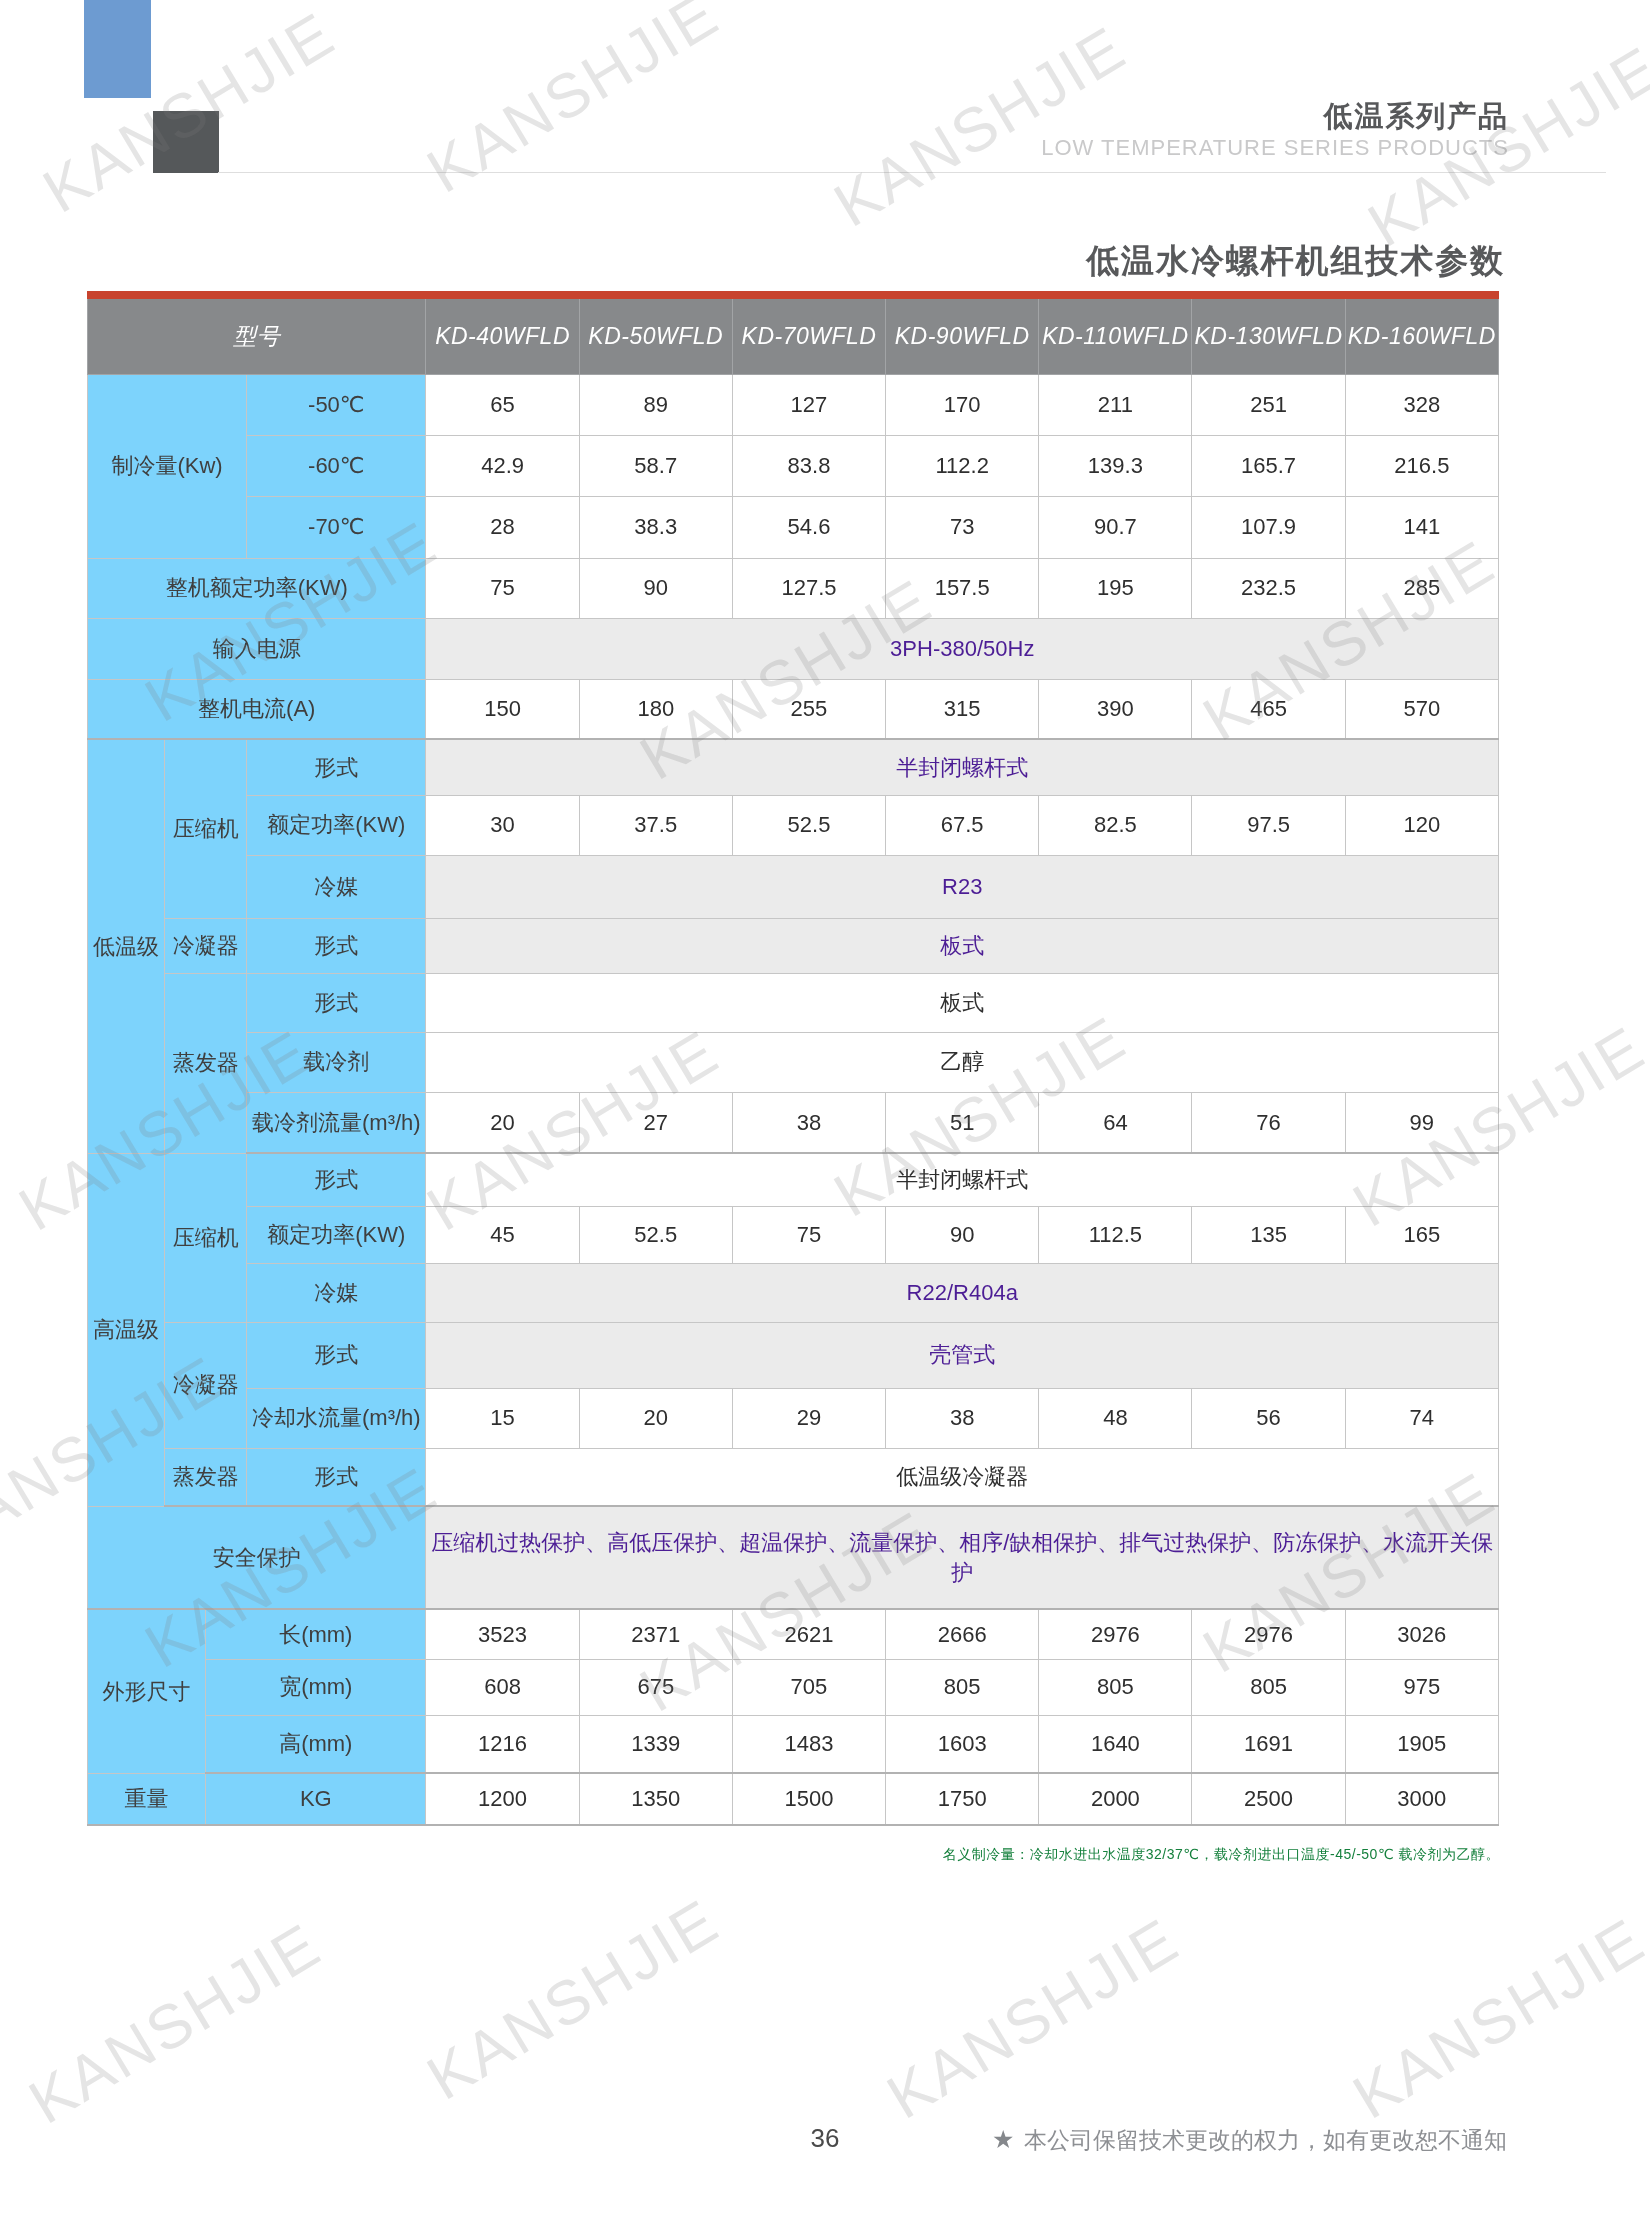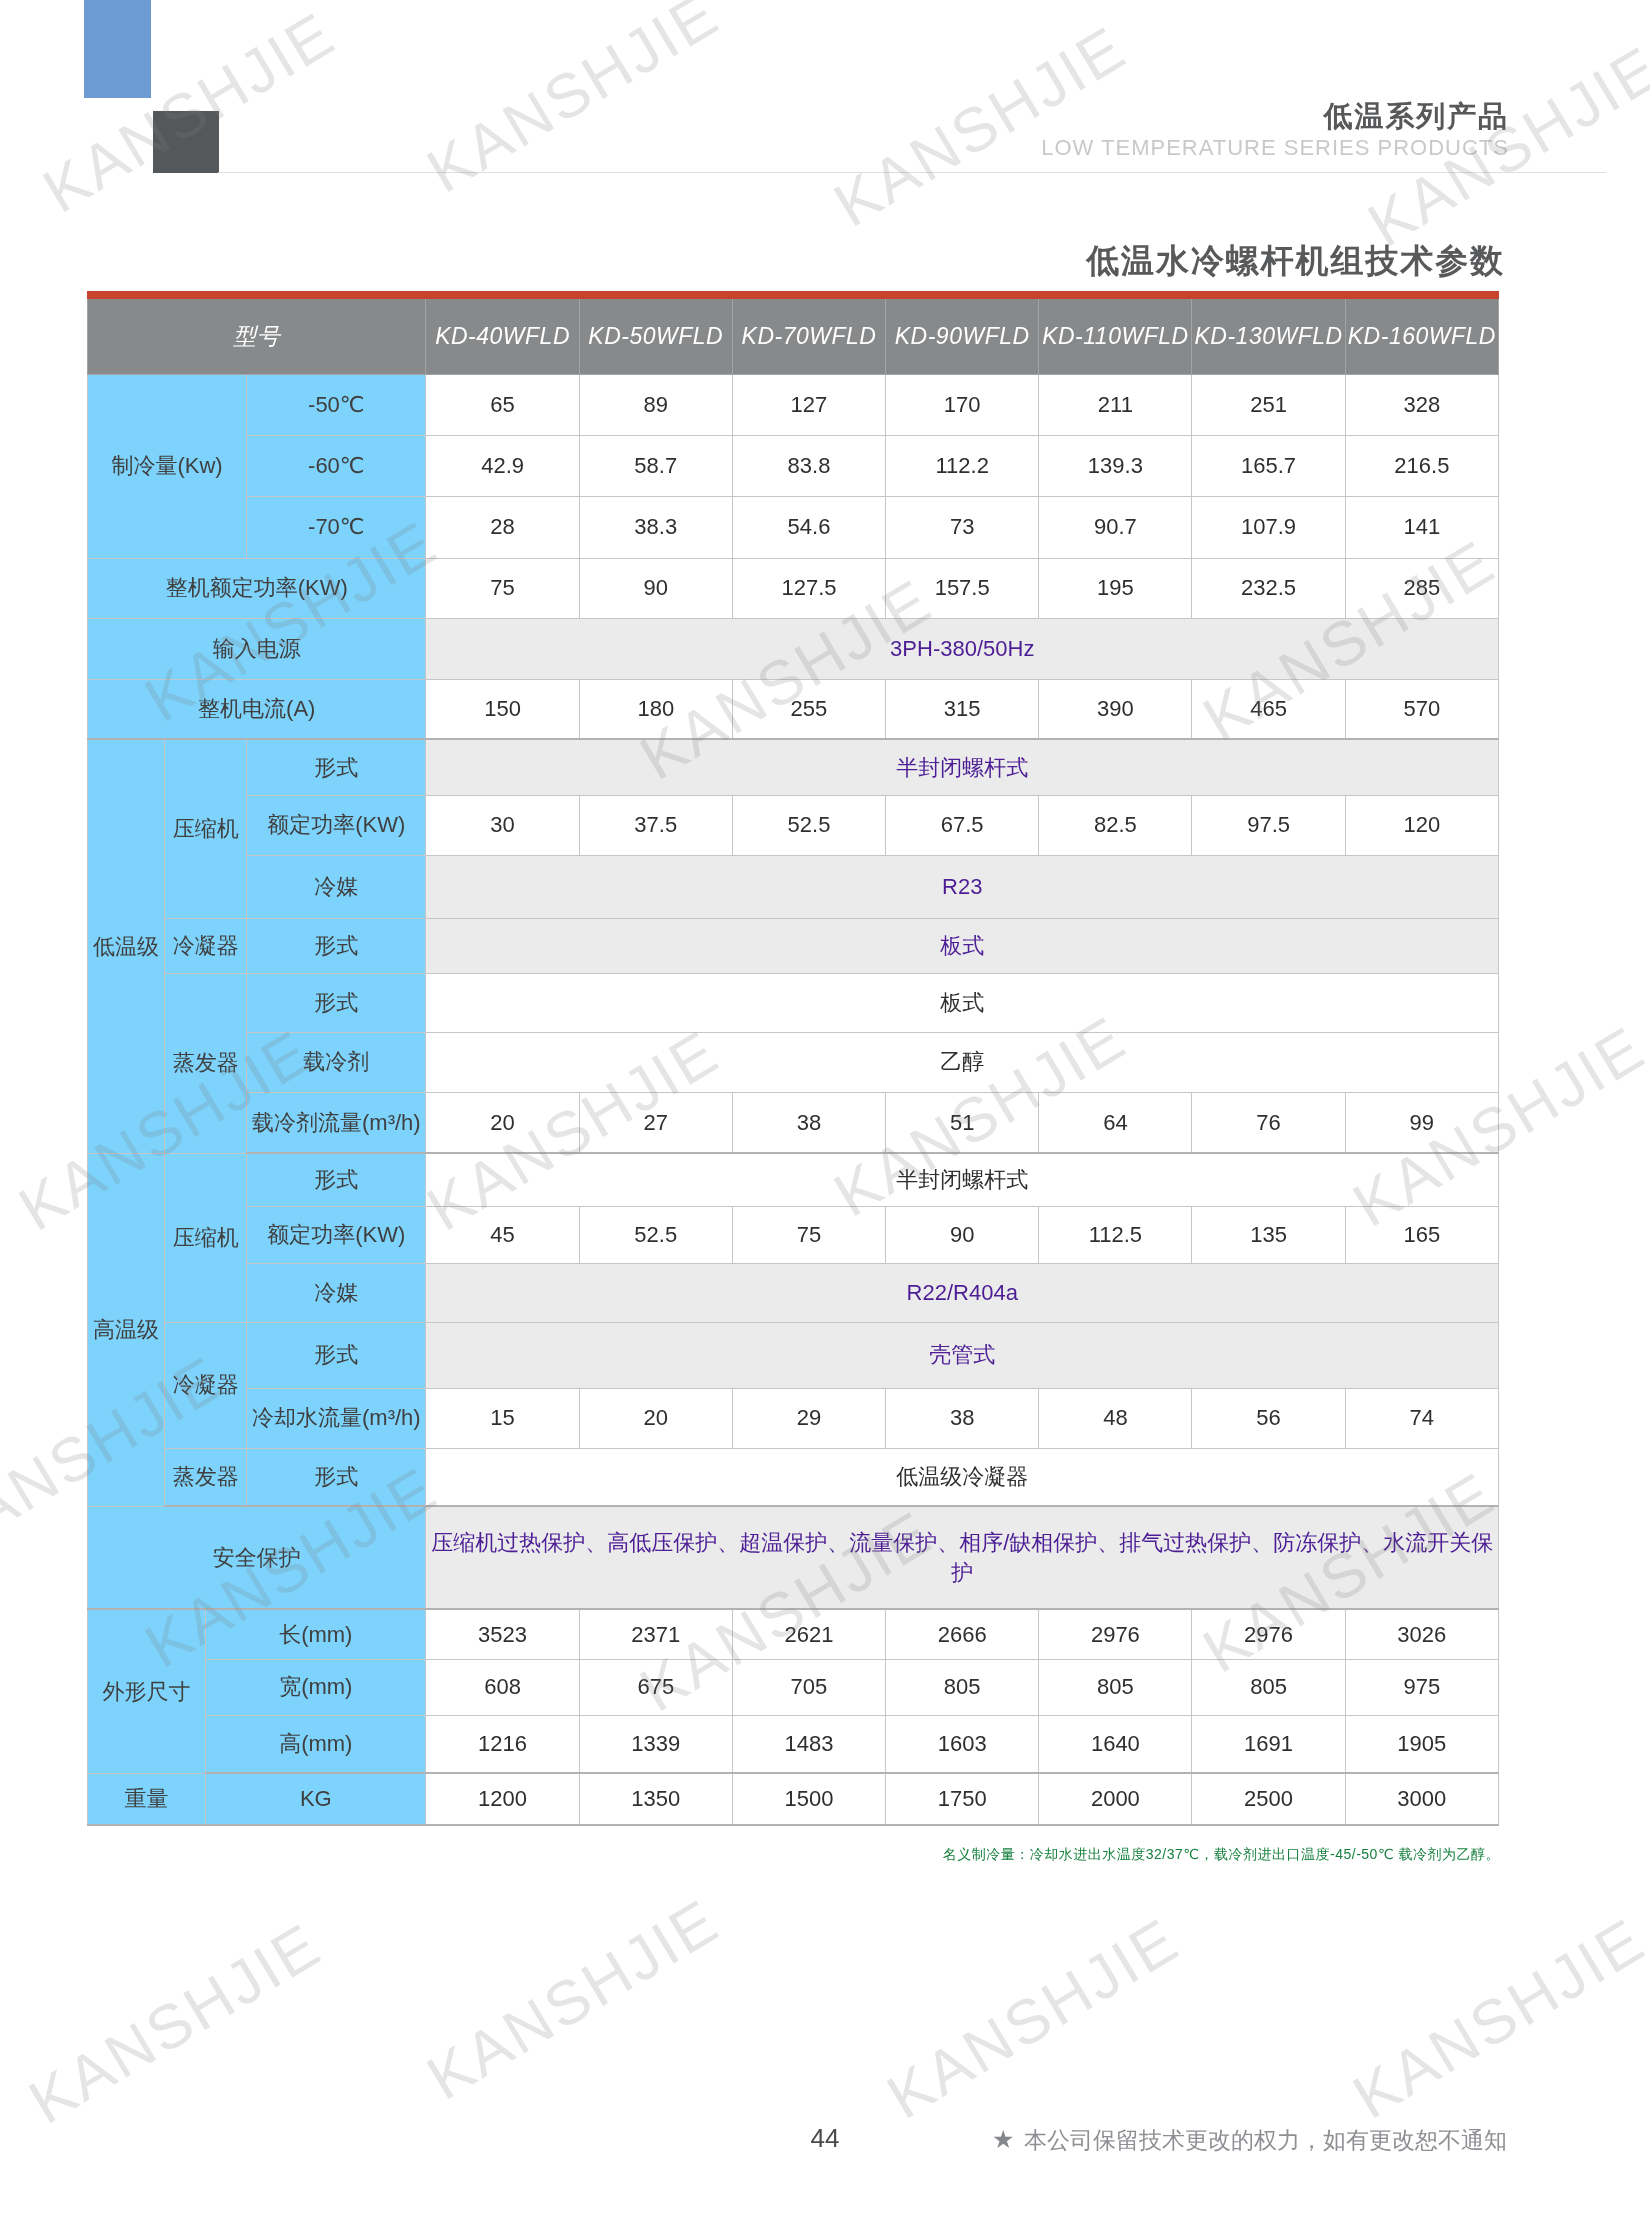--- a/index.html
+++ b/index.html
@@ -279,21 +279,21 @@
         <td class="val">2000</td>
         <td class="val">2500</td>
         <td class="val">3000</td>
       </tr>
     </tbody>
   </table>
 </div>
 
 <div class="footnote">名义制冷量：冷却水进出水温度32/37℃，载冷剂进出口温度-45/-50℃  载冷剂为乙醇。</div>
 
-<div class="pageno">44</div>
+<div class="pageno">36</div>
 <div class="foot-right">
   <span class="star">★</span><span>本公司保留技术更改的权力，如有更改恕不通知</span>
 </div>
 
 <div class="wm" style="left: 189px; top: 112px;">KANSHJIE</div>
 <div class="wm" style="left: 573px; top: 92px;">KANSHJIE</div>
 <div class="wm" style="left: 980px; top: 126px;">KANSHJIE</div>
 <div class="wm" style="left: 1514px; top: 146px;">KANSHJIE</div>
 <div class="wm" style="left: 291px; top: 621px;">KANSHJIE</div>
 <div class="wm" style="left: 786px; top: 679px;">KANSHJIE</div>

